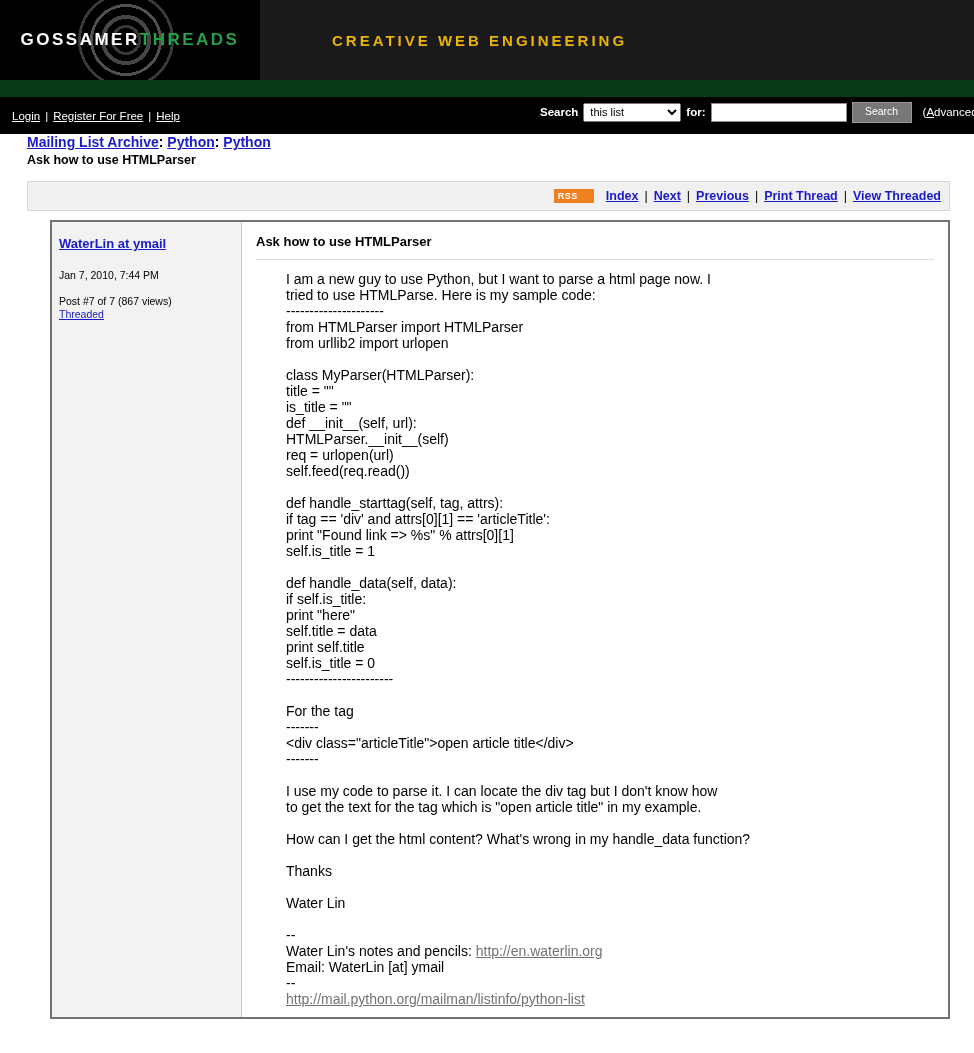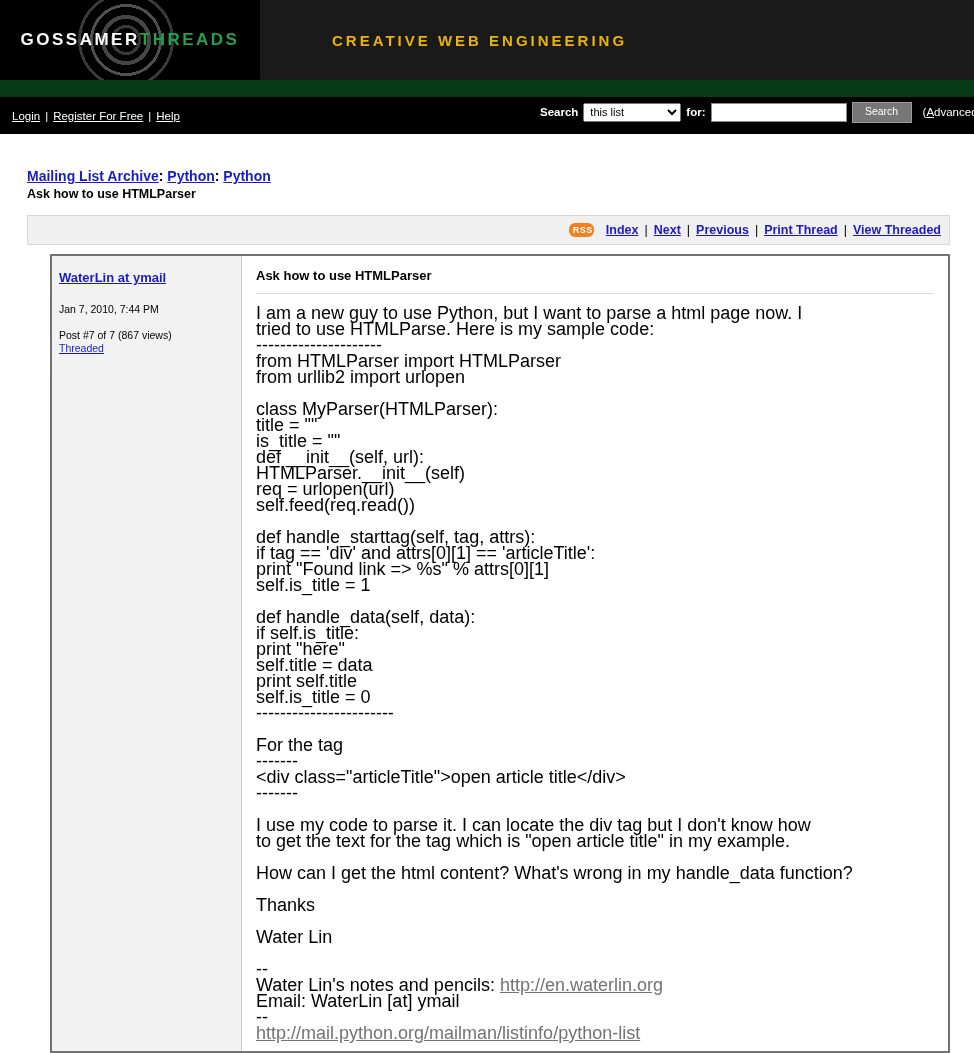--- a/index.html
+++ b/index.html
@@ -126,21 +126,20 @@
     font-family: "Liberation Sans", sans-serif;
     font-size: 10.5px;
     text-align: center;
     line-height: 17px;
     cursor: pointer;
   }
   .advanced { margin-left: 6px; font-size: 11.5px; }
   .advanced a { color: #ffffff; text-decoration: none; }
   .advanced .u { text-decoration: underline; }
   .crumbs {
-    padding-top: 34px;
     padding-left: 27px;
     font-size: 14px;
     font-weight: bold;
   }
   .crumbs a {
     color: #1a1ac8;
     text-decoration: underline;
   }
   .crumbs .colon { color: #000; }
   .subject-line {
@@ -161,22 +160,22 @@
     align-items: center;
     justify-content: flex-end;
     padding-right: 8px;
     font-size: 12.5px;
   }
   .rss-badge {
     background: #f08020;
     color: #ffffff;
     font-size: 9px;
     font-weight: bold;
-    padding: 2px 1px 2px 4px;
-    border-radius: 6px;
+    padding: 2px 16px 2px 4px;
+    border-radius: 0;
     margin-right: 12px;
     letter-spacing: 0.5px;
   }
   .toolbar a {
     color: #1a1ac8;
     text-decoration: underline;
     font-weight: bold;
     font-size: 12.5px;
   }
   .toolbar .bar { margin: 0 6px; color: #000; }
@@ -227,25 +226,26 @@
   }
   .post-subject {
     font-size: 13px;
     font-weight: bold;
     color: #000;
     padding-bottom: 10px;
     border-bottom: 1px solid #dcdcdc;
   }
   .post-text {
     margin-top: 11px;
-    font-size: 18px;
+    font-size: 14px;
     line-height: 16px;
     color: #000000;
     white-space: pre-wrap;
     font-family: "Liberation Sans", sans-serif;
+    margin-left: 30px;
   }
   .post-text a {
     color: #737373;
     text-decoration: underline;
   }
 </style>
 </head>
 <body>
 
 <div class="banner">

